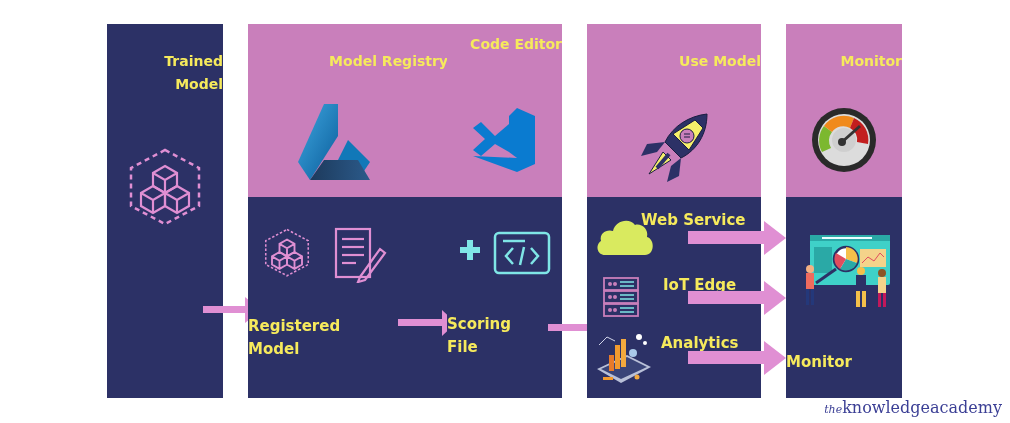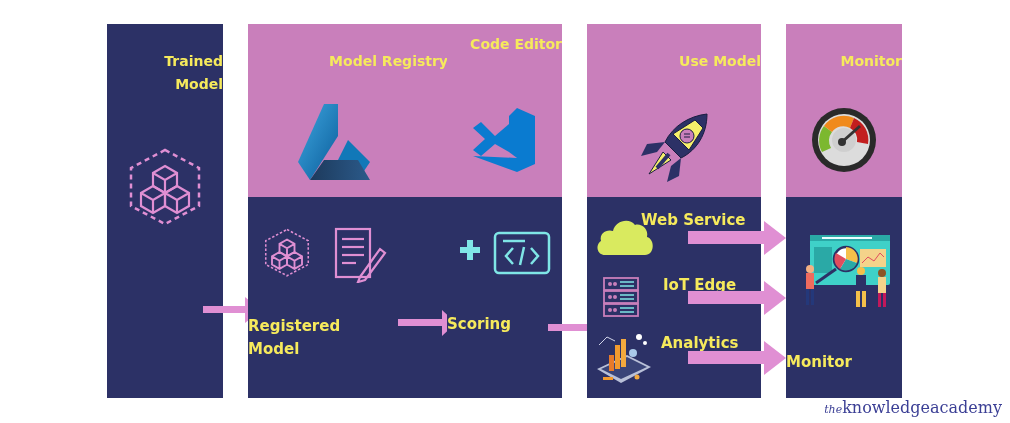--- a/index.html
+++ b/index.html
@@ -104,20 +104,21 @@
       <rect x="8" y="1" width="6" height="20" fill="#7fe6e6"></rect>
       <rect x="1" y="8" width="20" height="6" fill="#7fe6e6"></rect>
     </svg>
     <svg class="icon" style="left:46px;top:34px;" width="58" height="44" viewBox="0 0 58 44">
       <rect x="2" y="2" width="54" height="40" rx="4" fill="none" stroke="#7fe6e6" stroke-width="2.5"></rect>
       <line x1="10" y1="10" x2="32" y2="10" stroke="#7fe6e6" stroke-width="2.5"></line>
       <path d="M20 17 L13 25 L20 33 M38 17 L45 25 L38 33 M31 16 L27 34" fill="none" stroke="#7fe6e6" stroke-width="2.5"></path>
     </svg>
     <div class="label" style="left:0;right:0;top:116px;">
       <div>Scoring</div>
+      <div>File</div>
     </div>
   </div>
 </div>
 
 <svg class="arrow" style="left:548px;top:315px;" width="60" height="26" viewBox="0 0 60 26">
   <rect x="0" y="9" width="44" height="7" fill="#e08fd3"></rect>
   <polygon points="44,0 58,13 44,26" fill="#e08fd3"></polygon>
 </svg>
 
 <div class="col" style="left:587px;top:24px;width:174px;height:374px;">

